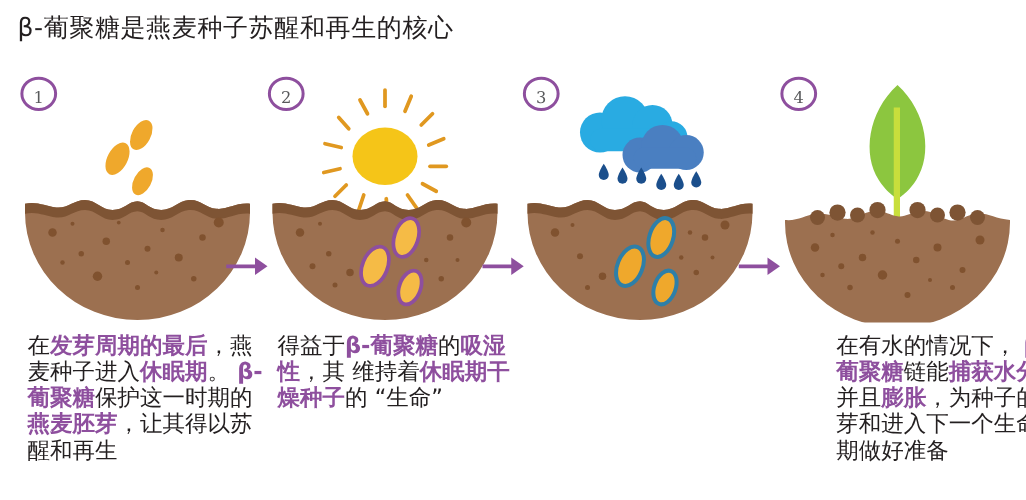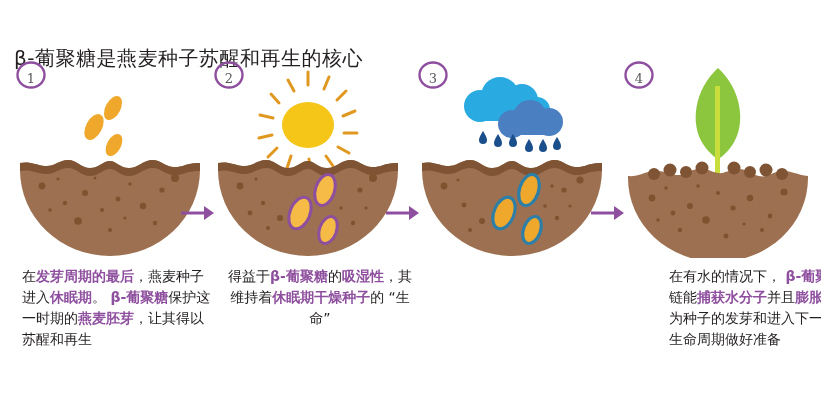--- a/index.html
+++ b/index.html
@@ -27,21 +27,20 @@
   .title {
     position: absolute;
     left: 14px;
     top: 8px;
     font-size: 20px;
     line-height: 28px;
     color: #231f20;
     font-weight: 400;
     letter-spacing: 0.5px;
     white-space: nowrap;
-    margin-top: 36px;
   }
 
   
   .panel {
     position: absolute;
     top: 58px;
     width: 200px;
     height: 200px;
   }
   .panel.p1 { left: 10px;  }
@@ -88,27 +87,27 @@
     height: 20px;
   }
   .arrow.a1 { left: 180px; }
   .arrow.a2 { left: 385px; }
   .arrow.a3 { left: 590px; }
 
   
   .caption {
     position: absolute;
     top: 266px;
-    font-size: 14px;
+    font-size: 18px;
     line-height: 21px;
     color: #231f20;
     letter-spacing: 0px;
   }
   .caption.c1 { left: 22px;  width: 190px; }
-  .caption.c2 { left: 222px; width: 196px; text-align: center; }
+  .caption.c2 { left: 222px; width: 196px; }
   .caption.c3 { left: 428px; width: 198px; }
   .caption.c4 { left: 669px; width: 180px; }
 
   .caption .hl {
     color: #8e4f9e;
     font-weight: bold;
   }
   .caption .plain { color: #231f20; }
 </style>
 </head>

